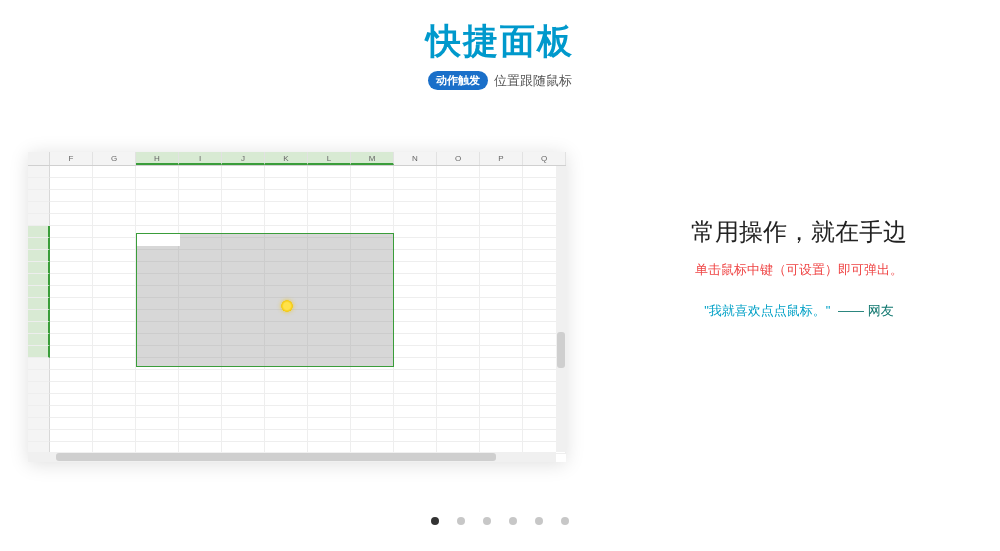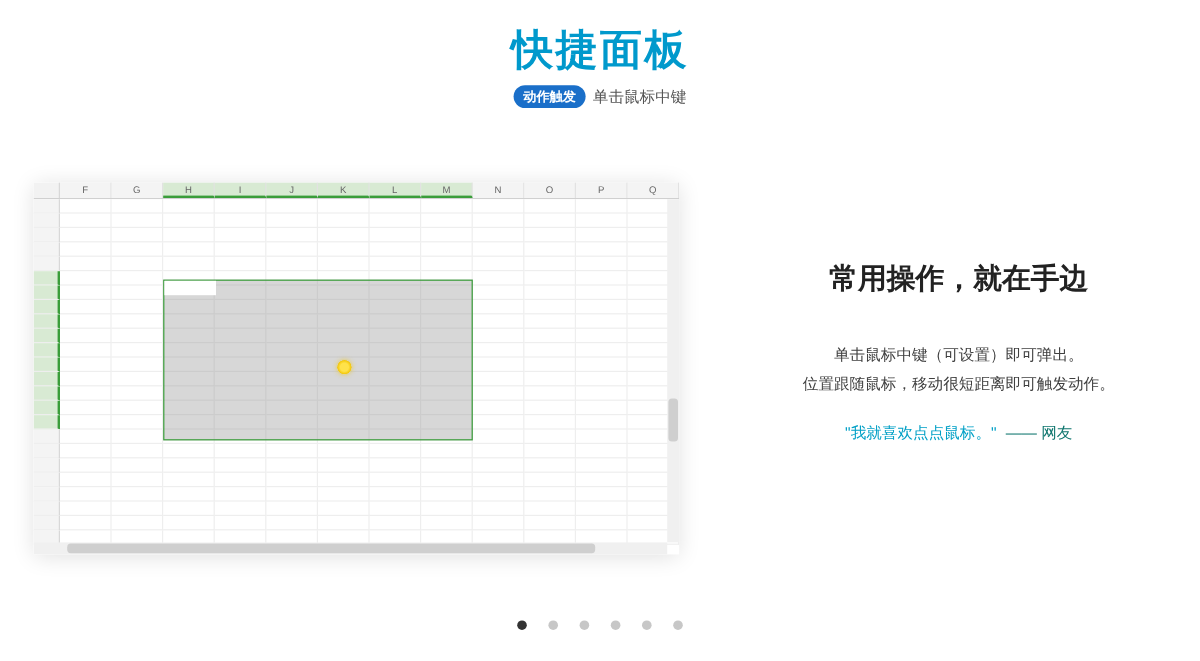--- a/index.html
+++ b/index.html
@@ -151,27 +151,27 @@
       background: #cfcfcf;
       border-radius: 3px;
     }
     .right-panel {
       flex: 1;
       text-align: center;
       padding-top: 64px;
     }
     .feature-heading {
       font-size: 24px;
-      font-weight: bold;
+      font-weight: normal;
       color: #222;
-      margin-bottom: 36px;
+      margin-bottom: 10px;
     }
     .desc {
       font-size: 13px;
-      color: #404040;
+      color: #ef4444;
       line-height: 1.85;
     }
     .quote-row {
       margin-top: 20px;
       font-size: 13px;
     }
     .quote-text { color: #00a0c6; }
     .quote-attr { color: #0f766e; margin-left: 4px; }
     .dots {
       position: absolute;
@@ -188,21 +188,21 @@
     }
     .dot.active { background: #333; }
   </style>
 </head>
 <body>
 
 <div class="header">
   <div class="main-title">快捷面板</div>
   <div class="subtitle-row">
     <span class="badge">动作触发</span>
-    <span class="subtitle-text">单击鼠标中键</span>
+    <span class="subtitle-text">位置跟随鼠标</span>
   </div>
 </div>
 
 <div class="content">
 
   <div class="spreadsheet-wrap">
     <div class="col-headers">
       <div class="row-header-spacer"></div>
     <div class="col-h">F</div>
         <div class="col-h">G</div>
@@ -590,21 +590,20 @@
       <div class="hscroll">
         <div class="hthumb"></div>
       </div>
     </div>
   </div>
 
   <div class="right-panel">
     <div class="feature-heading">常用操作，就在手边</div>
     <div class="desc">
       <div>单击鼠标中键（可设置）即可弹出。</div>
-      <div>位置跟随鼠标，移动很短距离即可触发动作。</div>
     </div>
     <div class="quote-row">
       <span class="quote-text">"我就喜欢点点鼠标。"</span>
       <span class="quote-attr">—— 网友</span>
     </div>
   </div>
 
 </div>
 
 <div class="dots">

